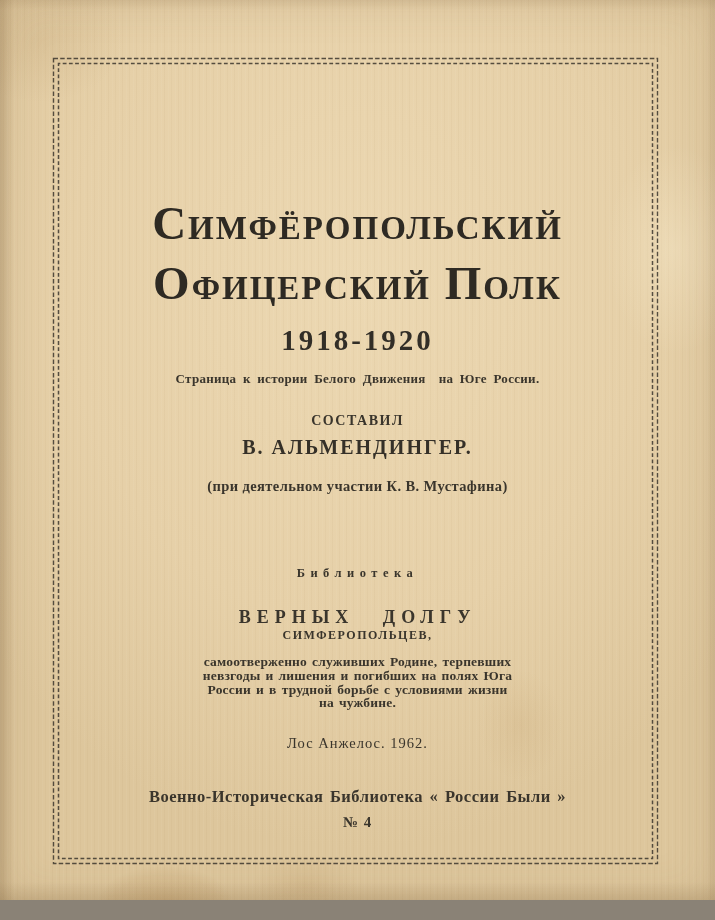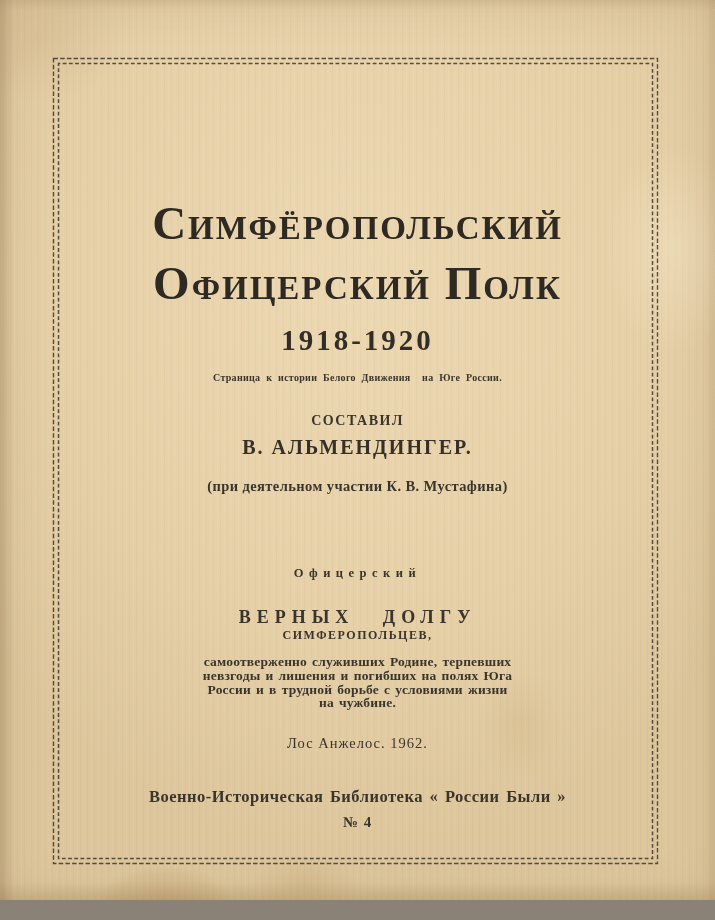--- a/index.html
+++ b/index.html
@@ -34,21 +34,21 @@
   .title{
     font-variant:small-caps;
     font-weight:bold;
     font-size:47px;
     letter-spacing:2px;
     color:#2e2a23;
   }
   .title1{top:197px;}
   .title2{top:257px;}
   .years{top:324px;font-size:29px;font-weight:bold;letter-spacing:3px;color:#322e27;}
-  .subtitle{top:372px;font-size:10px;font-weight:600;letter-spacing:.3px;word-spacing:3px;white-space:pre-wrap;}
+  .subtitle{top:372px;font-size:13px;font-weight:600;letter-spacing:.3px;word-spacing:3px;white-space:pre-wrap;}
   .compiled{top:413px;font-size:14px;font-weight:600;letter-spacing:1.5px;}
   .compiler{top:436px;font-size:20px;font-weight:600;letter-spacing:2px;color:#353028;}
   .note{top:478px;font-size:14.5px;font-weight:600;letter-spacing:.4px;}
   .ded1{top:566px;font-size:12.5px;font-weight:bold;letter-spacing:5.5px;}
   .ded2{top:585px;font-size:13px;font-weight:600;letter-spacing:1px;}
   .ded3{top:607px;font-size:18px;font-weight:bold;letter-spacing:6px;word-spacing:18px;}
   .ded4{top:629px;font-size:12px;font-weight:bold;letter-spacing:1.5px;}
   .para{top:655px;font-size:13.5px;font-weight:600;line-height:13.8px;white-space:pre-line;letter-spacing:.2px;word-spacing:1.5px;}
   .imprint{top:735px;font-size:14.5px;letter-spacing:1px;}
   .series{top:788px;font-size:16.5px;font-weight:600;letter-spacing:.5px;word-spacing:2px;}
@@ -71,21 +71,21 @@
   <div class="t years">1918-1920</div>
 
   <div class="t subtitle">Страница к истории Белого Движения  на Юге России.</div>
 
   <div class="t compiled">СОСТАВИЛ</div>
 
   <div class="t compiler">В. АЛЬМЕНДИНГЕР.</div>
 
   <div class="t note">(при деятельном участии К. В. Мустафина)</div>
 
-  <div class="t ded1">Офицерский</div>
+  <div class="t ded1">Библиотека</div>
 
 
   <div class="t ded3">ВЕРНЫХ ДОЛГУ</div>
 
   <div class="t ded4">СИМФЕРОПОЛЬЦЕВ,</div>
 
   <div class="t para">самоотверженно служивших Родине, терпевших
 невзгоды и лишения и погибших на полях Юга
 России и в трудной борьбе с условиями жизни
 на чужбине.</div>

